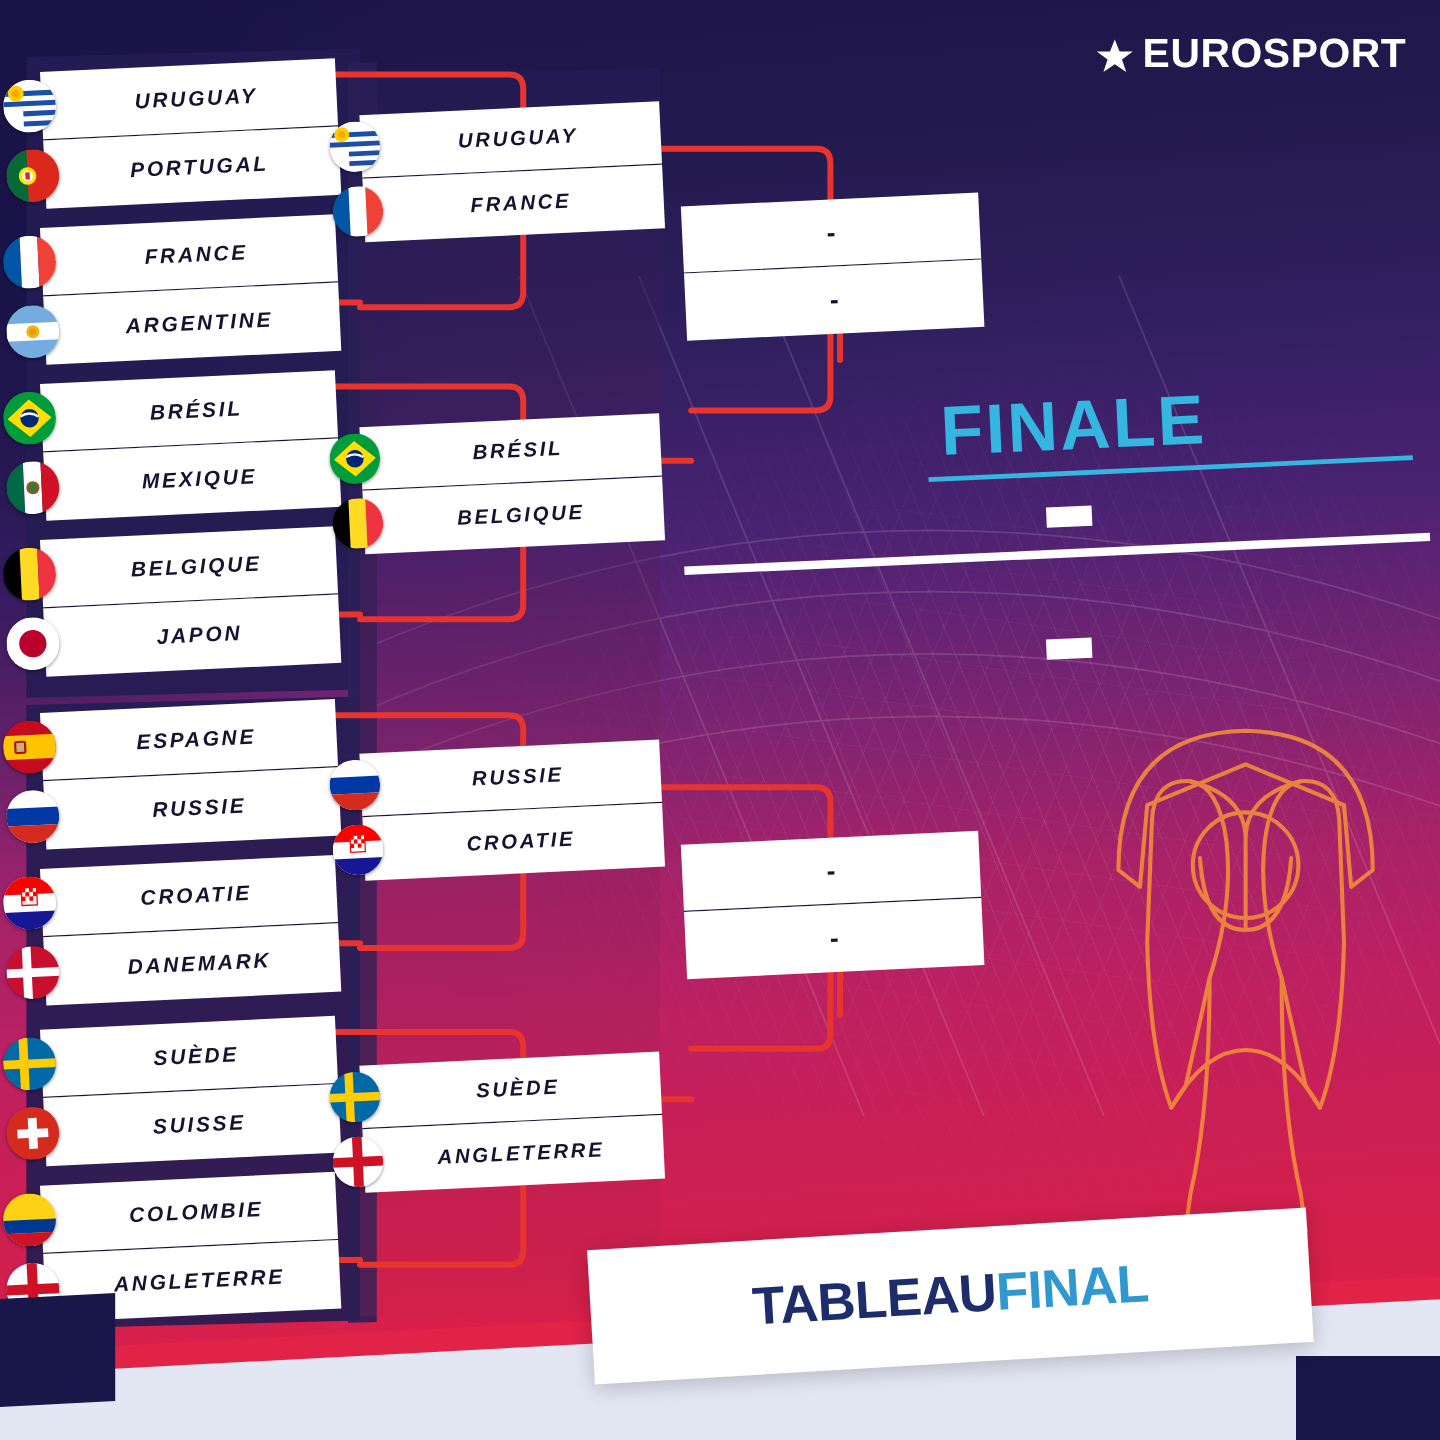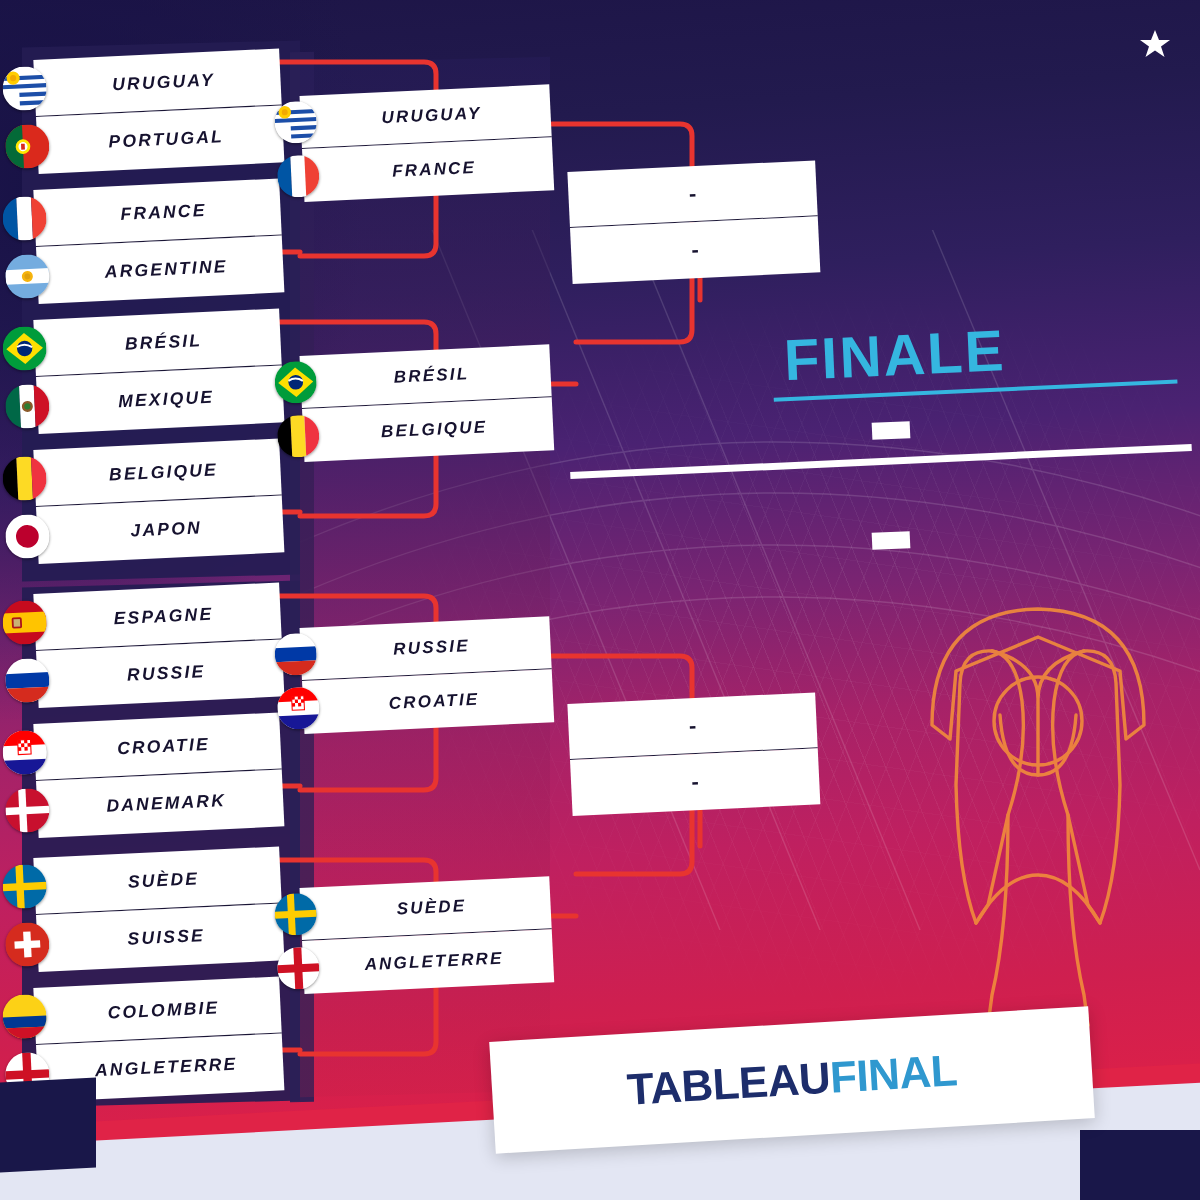--- a/index.html
+++ b/index.html
@@ -493,20 +493,21 @@
       <div class="slot">
         <span class="dash">-</span>
       </div>
     </div>
   </div>
 
 <div id="eurosport">
   <svg width="34" height="34" viewBox="0 0 34 34">
     <polygon points="17,4 21,14 32,14 23,20.5 26.5,31 17,24.5 7.5,31 11,20.5 2,14 13,14" fill="#ffffff"></polygon>
   </svg>
+  <span class="word">EUROSPORT</span>
 </div>
 
 <div id="finale-wrap">
   <div id="finale-text">FINALE</div>
   <div id="finale-rule"></div>
 </div>
 <div id="final-slot-a"></div>
 <div id="final-rule"></div>
 <div id="final-slot-b"></div>
 

